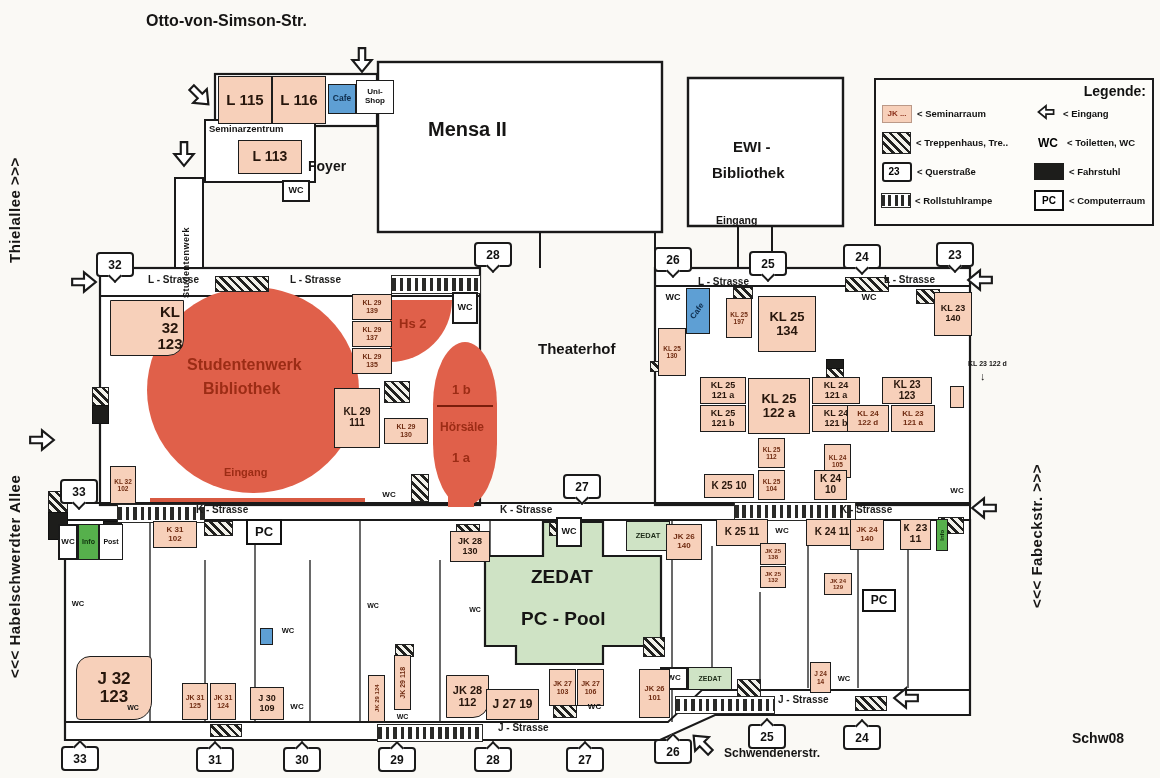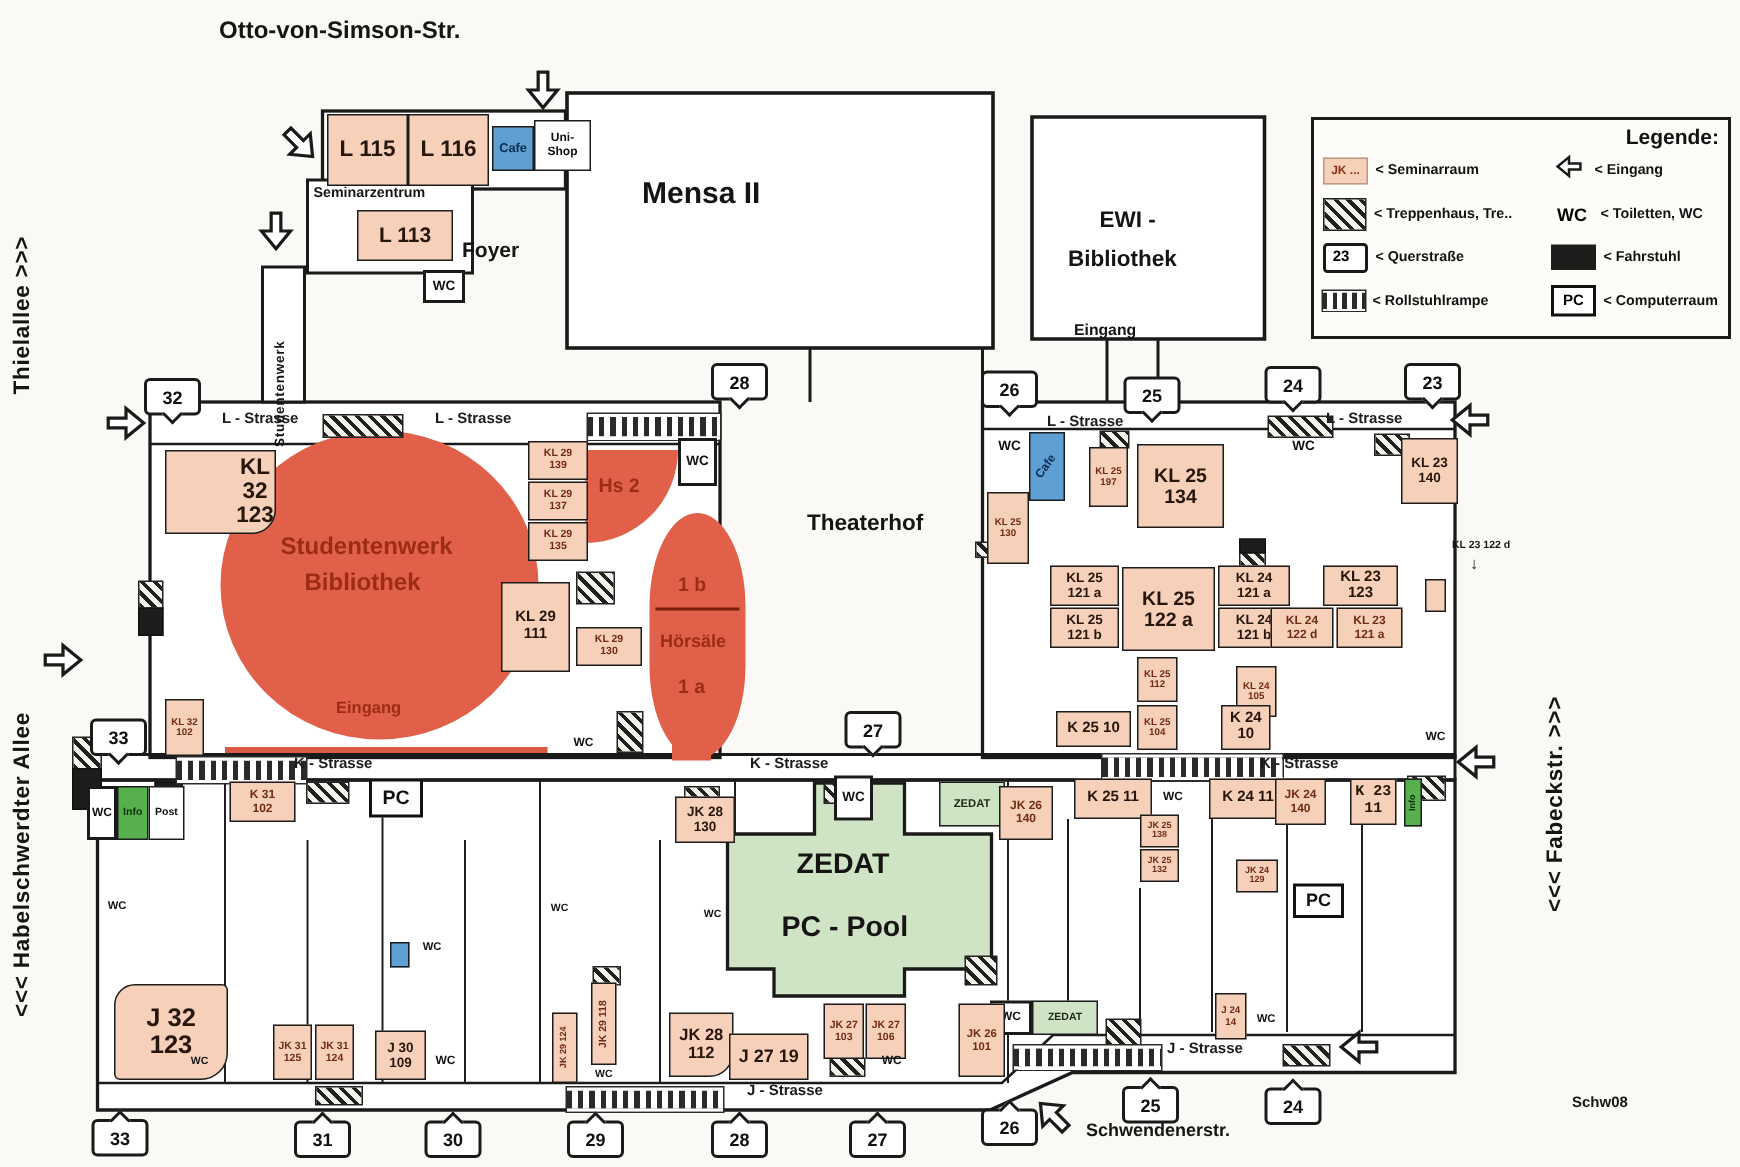--- a/index.html
+++ b/index.html
@@ -545,21 +545,21 @@
       <div class="lbl red" style="left: 187px; top: 356px; font-size: 16px;">Studentenwerk</div>
       <div class="lbl red" style="left: 203px; top: 380px; font-size: 16px;">Bibliothek</div>
       <div class="lbl red" style="left: 224px; top: 466px; font-size: 11px;">Eingang</div>
       <div class="lbl red" style="left: 399px; top: 316px; font-size: 13px;">Hs 2</div>
       <div class="lbl red" style="left: 452px; top: 382px; font-size: 13px;">1 b</div>
       <div class="lbl red" style="left: 440px; top: 420px; font-size: 12px;">Hörsäle</div>
       <div class="lbl red" style="left: 452px; top: 450px; font-size: 13px;">1 a</div>
       <div class="lbl" style="left: 531px; top: 566px; font-size: 19px;">ZEDAT</div>
       <div class="lbl" style="left: 521px; top: 608px; font-size: 19px;">PC - Pool</div>
       <div class="lbl" style="left: 724px; top: 746px; font-size: 12px;">Schwendenerstr.</div>
-      <div class="lbl" style="left: 1048px; top: 730px; font-size: 10px;">Schw08</div>
+      <div class="lbl" style="left: 1072px; top: 730px; font-size: 14px;">Schw08</div>
       <div class="lbl" style="left: 968px; top: 360px; font-size: 7px;">KL 23 122 d</div>
       <div class="lbl" style="left: 980px; top: 370px; font-size: 11px;">↓</div>
       <div class="vlbl" style="left: 6px; top: 48px; width: 22px; height: 215px; font-size: 15px;">Thielallee  &gt;&gt;&gt;</div>
       <div class="vlbl" style="left: 6px; top: 378px; width: 22px; height: 300px; font-size: 15px;">&lt;&lt;&lt;  Habelschwerdter Allee</div>
       <div class="vlbl" style="left: 1028px; top: 338px; width: 22px; height: 270px; font-size: 15px;">&lt;&lt;&lt;  Fabeckstr.  &gt;&gt;&gt;</div>
       <div class="vlbl" style="left: 181px; top: 182px; width: 22px; height: 116px; font-size: 9px;">Studentenwerk</div>
       <div class="arrow" style="left: 348px; top: 46px; width: 28px; height: 28px; transform: rotate(90deg);"><svg width="28" height="28" viewBox="0 0 26 26">
           <path d="M2,10 H13 V4 L24,13 L13,22 V16 H2 Z" fill="#ffffff" stroke="#1a1a1a" stroke-width="2"></path>
         </svg></div>
       <div class="arrow" style="left: 186px; top: 82px; width: 28px; height: 28px; transform: rotate(45deg);"><svg width="28" height="28" viewBox="0 0 26 26">

